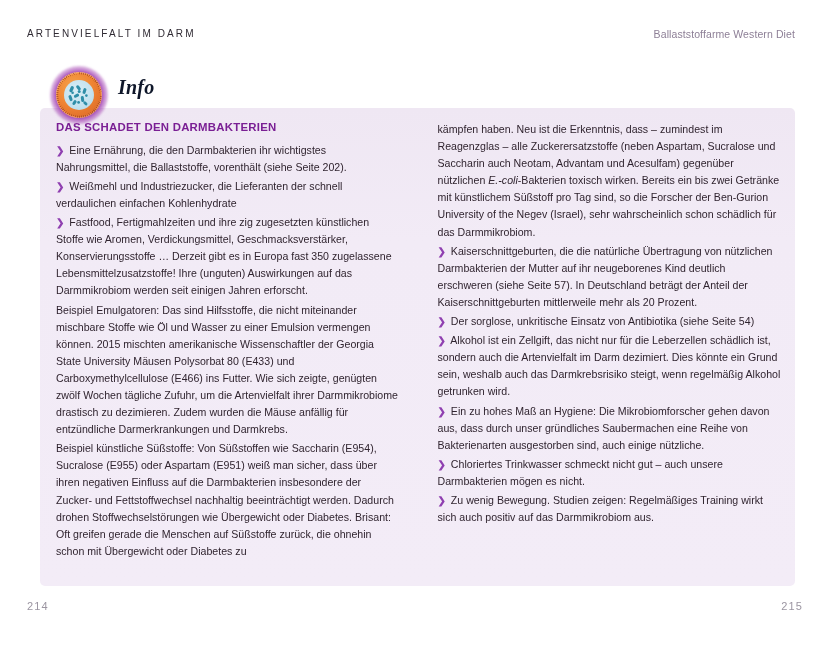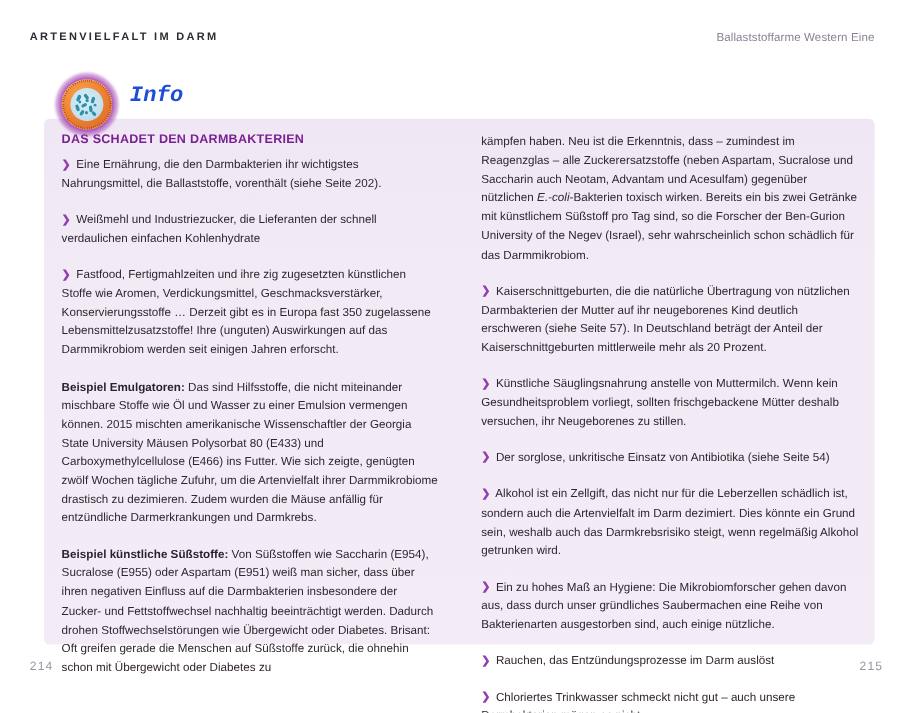--- a/index.html
+++ b/index.html
@@ -23,21 +23,21 @@
   }
 
   
   .runhead-left {
     position: absolute;
     left: 27px;
     top: 28px;
     font-size: 10px;
     letter-spacing: 2.1px;
     color: #2f2a33;
-    font-weight: 700;
+    font-weight: 400;
     white-space: nowrap;
   }
   .runhead-right {
     position: absolute;
     right: 38px;
     top: 28px;
     font-size: 10.5px;
     color: #8d7f96;
     white-space: nowrap;
     letter-spacing: 0.1px;
@@ -103,25 +103,25 @@
         rgba(120,40,20,0) 2.2deg 5.4deg);
     -webkit-mask-image: radial-gradient(circle, transparent 0 62%, #000 66% 96%, transparent 100%);
             mask-image: radial-gradient(circle, transparent 0 62%, #000 66% 96%, transparent 100%);
     opacity: .85;
   }
 
   .info-label {
     position: absolute;
     left: 118px;
     top: 76px;
-    font-family: Liberation Mono, monospace;
+    font-family: Liberation Serif, serif;
     font-style: italic;
     font-weight: 700;
     font-size: 20px;
-    color: #1d4ed8;
+    color: #0f172a;
     letter-spacing: 0.2px;
     z-index: 5;
   }
 
   
   .panel {
     position: absolute;
     left: 40px;
     top: 108px;
     width: 755px;
@@ -154,41 +154,41 @@
   }
 
   p.para {
     margin: 0 0 0 0;
     font-size: 10.6px;
     line-height: 17.1px;
     color: #30242f;
     text-align: left;
     letter-spacing: 0.01px;
   }
-  p.para + p.para { margin-top: 16px; }
+  p.para + p.para { margin-top: 2px; }
 
   .bullet {
     color: #8f3fb0;
     font-weight: 700;
     font-size: 10px;
     margin-right: 2px;
     display: inline-block;
     transform: translateY(-0.5px);
   }
-  .lead { font-weight: 700; color: #2b1f2b; }
+  .lead { font-weight: 400; color: #2b1f2b; }
   .ital { font-style: italic; }
 </style>
 </head>
 <body>
 
 <div class="page">
 
   <div class="runhead-left">ARTENVIELFALT IM DARM</div>
 
-  <div class="runhead-right">Ballaststoffarme Western Eine</div>
+  <div class="runhead-right">Ballaststoffarme Western Diet</div>
 
   <div class="badge-wrap">
     <div class="badge-glow"></div>
     <div class="badge-ring">
       <div class="badge-microtext"></div>
       <div class="badge-core">
         <svg width="30" height="30" viewBox="0 0 30 30" aria-hidden="true">
           <g fill="#2f8ea8">
             <rect x="6" y="6" width="3.2" height="6.4" rx="1.6" transform="rotate(24 7.6 9.2)"></rect>
             <rect x="13" y="5" width="3.0" height="5.6" rx="1.5" transform="rotate(-38 14.5 7.8)"></rect>
@@ -221,25 +221,23 @@
             <p class="para"><span class="bullet">❯</span> <span>Fastfood, Fertigmahlzeiten und ihre zig zugesetzten künstlichen Stoffe wie Aromen, Verdickungsmittel, Geschmacksverstärker, Konservierungsstoffe … Derzeit gibt es in Europa fast 350 zugelassene Lebensmittelzusatzstoffe! Ihre (unguten) Auswirkungen auf das Darmmikrobiom werden seit einigen Jahren erforscht.</span></p>
             <p class="para"><span class="lead">Beispiel Emulgatoren:</span><span> Das sind Hilfsstoffe, die nicht miteinander mischbare Stoffe wie Öl und Wasser zu einer Emulsion vermengen können. 2015 mischten amerikanische Wissenschaftler der Georgia State University Mäusen Polysorbat 80 (E433) und Carboxymethylcellulose (E466) ins Futter. Wie sich zeigte, genügten zwölf Wochen tägliche Zufuhr, um die Artenvielfalt ihrer Darmmikrobiome drastisch zu dezimieren. Zudem wurden die Mäuse anfällig für entzündliche Darmerkrankungen und Darmkrebs.</span></p>
             <p class="para"><span class="lead">Beispiel künstliche Süßstoffe:</span><span> Von Süßstoffen wie Saccharin (E954), Sucralose (E955) oder Aspartam (E951) weiß man sicher, dass über ihren negativen Einfluss auf die Darmbakterien insbesondere der Zucker- und Fettstoffwechsel nachhaltig beeinträchtigt werden. Dadurch drohen Stoffwechselstörungen wie Übergewicht oder Diabetes. Brisant: Oft greifen gerade die Menschen auf Süßstoffe zurück, die ohnehin schon mit Übergewicht oder Diabetes zu</span></p>
           </div>
       </div>
 
       <div class="col">
         <div id="right-col-body">
             <p class="para"><span>kämpfen haben. Neu ist die Erkenntnis, dass – zumindest im Reagenzglas – alle Zuckerersatzstoffe (neben Aspartam, Sucralose und Saccharin auch Neotam, Advantam und Acesulfam) gegenüber nützlichen </span><span class="ital">E.-coli</span><span>-Bakterien toxisch wirken. Bereits ein bis zwei Getränke mit künstlichem Süßstoff pro Tag sind, so die Forscher der Ben-Gurion University of the Negev (Israel), sehr wahrscheinlich schon schädlich für das Darmmikrobiom.</span></p>
             <p class="para"><span class="bullet">❯</span> <span>Kaiserschnittgeburten, die die natürliche Übertragung von nützlichen Darmbakterien der Mutter auf ihr neugeborenes Kind deutlich erschweren (siehe Seite 57). In Deutschland beträgt der Anteil der Kaiserschnittgeburten mittlerweile mehr als 20 Prozent.</span></p>
-            <p class="para"><span class="bullet">❯</span> <span>Künstliche Säuglingsnahrung anstelle von Muttermilch. Wenn kein Gesundheitsproblem vorliegt, sollten frischgebackene Mütter deshalb versuchen, ihr Neugeborenes zu stillen.</span></p>
             <p class="para"><span class="bullet">❯</span> <span>Der sorglose, unkritische Einsatz von Antibiotika (siehe Seite 54)</span></p>
             <p class="para"><span class="bullet">❯</span> <span>Alkohol ist ein Zellgift, das nicht nur für die Leberzellen schädlich ist, sondern auch die Artenvielfalt im Darm dezimiert. Dies könnte ein Grund sein, weshalb auch das Darmkrebsrisiko steigt, wenn regelmäßig Alkohol getrunken wird.</span></p>
             <p class="para"><span class="bullet">❯</span> <span>Ein zu hohes Maß an Hygiene: Die Mikrobiomforscher gehen davon aus, dass durch unser gründliches Saubermachen eine Reihe von Bakterienarten ausgestorben sind, auch einige nützliche.</span></p>
-            <p class="para"><span class="bullet">❯</span> <span>Rauchen, das Entzündungsprozesse im Darm auslöst</span></p>
             <p class="para"><span class="bullet">❯</span> <span>Chloriertes Trinkwasser schmeckt nicht gut – auch unsere Darmbakterien mögen es nicht.</span></p>
             <p class="para"><span class="bullet">❯</span> <span>Zu wenig Bewegung. Studien zeigen: Regelmäßiges Training wirkt sich auch positiv auf das Darmmikrobiom aus.</span></p>
           </div>
       </div>
 
     </div>
   </div>
 
   <div class="folio folio-left">214</div>
 

